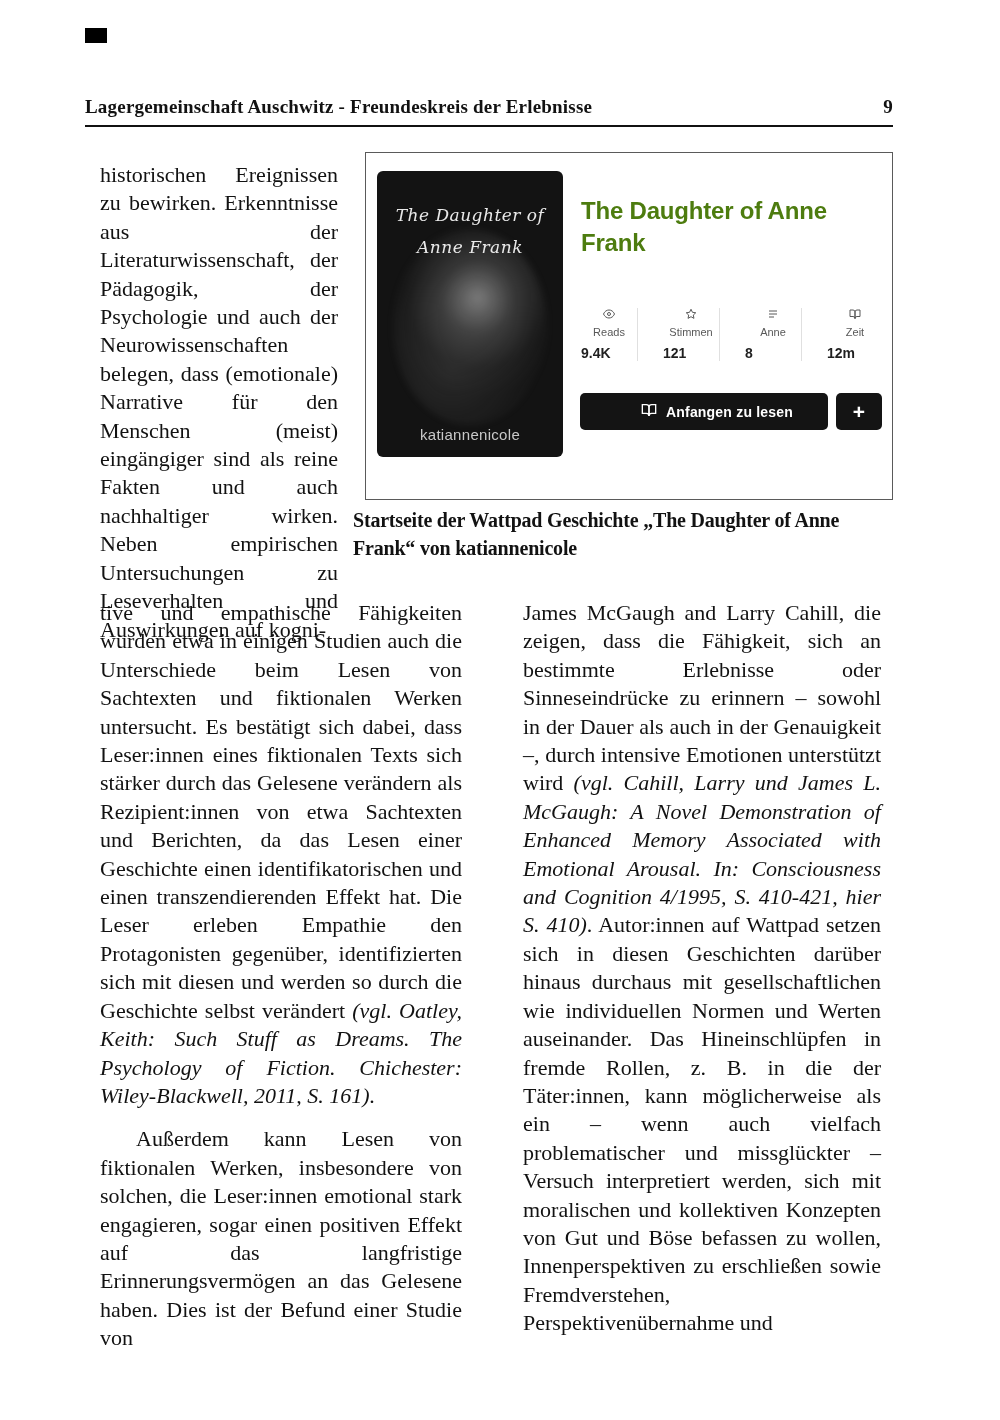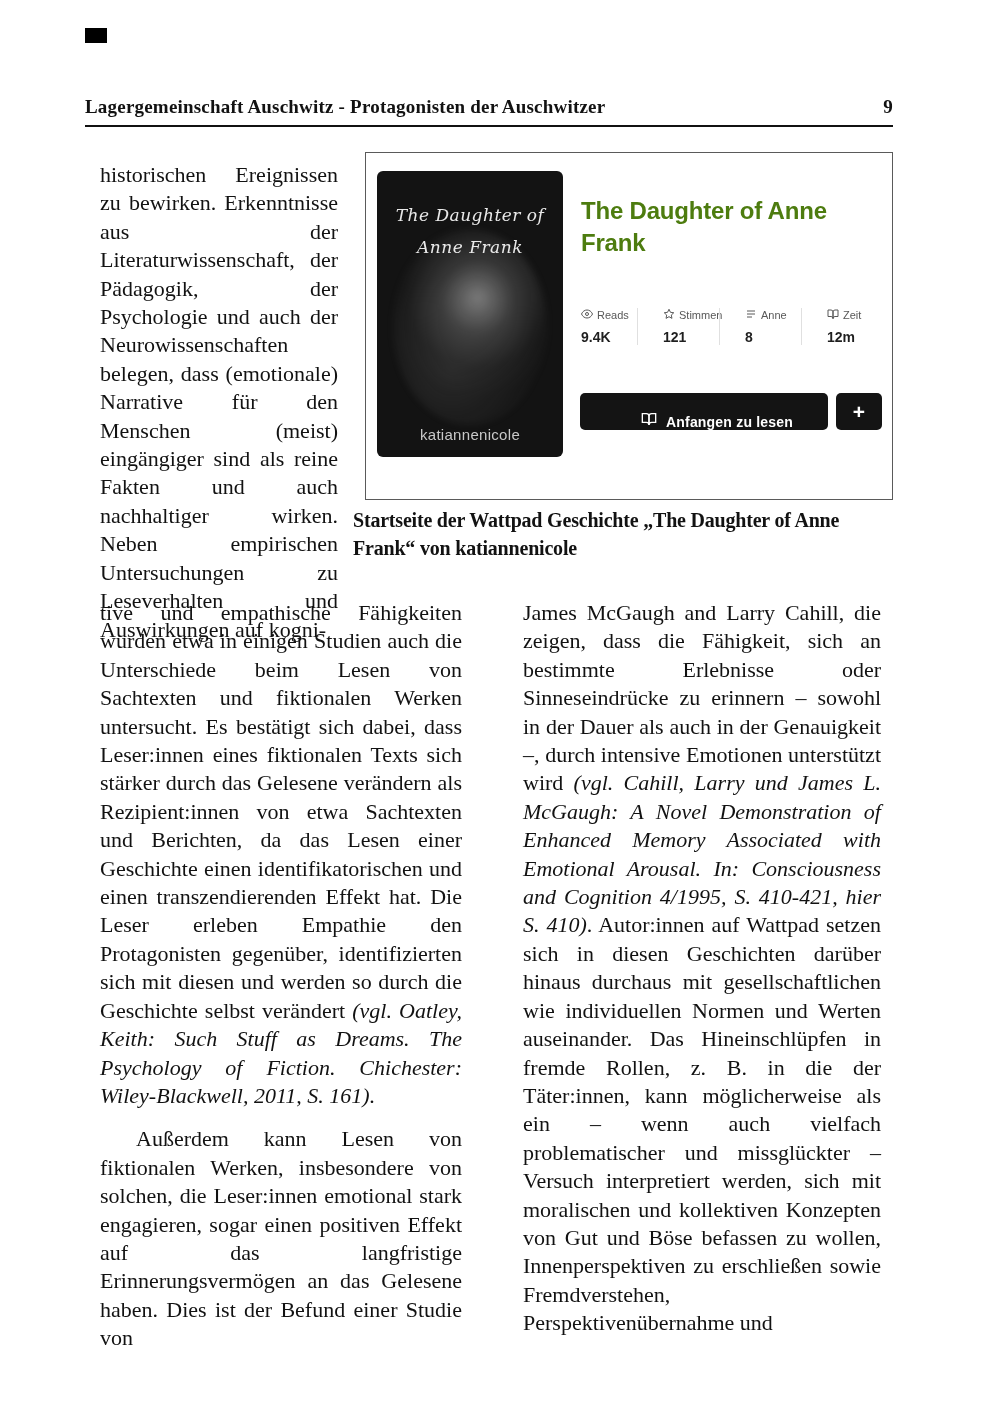--- a/index.html
+++ b/index.html
@@ -48,48 +48,48 @@
     position:absolute;z-index:1;bottom:14px;width:100%;text-align:center;
     color:#c9c9c9;font-size:15px;letter-spacing:.3px;
   }
   .fig-title{
     position:absolute;left:215px;top:42px;width:302px;
     font-size:24px;font-weight:bold;color:#4d7c0f;line-height:1.33;letter-spacing:-.2px;
   }
   .stats{position:absolute;left:215px;top:155px;width:302px;display:flex;}
   .stat{flex:1;min-width:0;}
   .stat + .stat{border-left:1px solid #e0e0e0;padding-left:25px;}
-  .stat-head{display:flex;align-items:center;gap:4px;color:#585858;font-size:11px;white-space:nowrap;}
+  .stat-head{display:flex;align-items:center;gap:4px;color:#585858;font-size:11px;white-space:nowrap;flex-direction:column;}
   .stat-head svg{flex:0 0 auto;}
   .stat-value{font-weight:bold;font-size:14px;color:#1f1f1f;margin-top:7px;}
   .buttons{position:absolute;left:214px;top:240px;width:302px;display:flex;gap:8px;}
   .btn-read{
     flex:1;height:37px;background:#141414;color:#fff;border-radius:5px;
-    display:flex;align-items:flex-end;justify-content:center;gap:9px;
+    display:flex;align-items:center;justify-content:center;gap:9px;
     font-weight:bold;font-size:14px;letter-spacing:.2px;padding-left:26px;
   }
   .btn-add{
     width:46px;height:37px;background:#141414;color:#fff;border-radius:5px;
     display:flex;align-items:center;justify-content:center;
     font-size:21px;font-weight:bold;line-height:1;
   }
   .caption{
     position:absolute;left:353px;top:506px;width:525px;
     font-weight:bold;font-size:20px;line-height:28px;letter-spacing:-.2px;
   }
 </style>
 </head>
 <body>
 
 <div class="page">
 
   <div class="print-mark"></div>
 
   <div class="header">
-    <span>Lagergemeinschaft Auschwitz - Protagonisten der Auschwitzer</span>
+    <span>Lagergemeinschaft Auschwitz - Freundeskreis der Erlebnisse</span>
     <span>9</span>
   </div>
 
   <div class="col-narrow body-text">
     <p>historischen Ereignissen zu bewirken. Erkenntnisse aus der Literaturwissenschaft, der Pädagogik, der Psychologie und auch der Neurowissenschaften belegen, dass (emotionale) Narrative für den Menschen (meist) eingängiger sind als reine Fakten und auch nachhaltiger wirken. Neben empirischen Untersuchungen zu Leseverhalten und Auswirkungen auf kogni-</p>
   </div>
 
   <div class="figure">
     <div class="cover">
       <div class="rose"></div>

